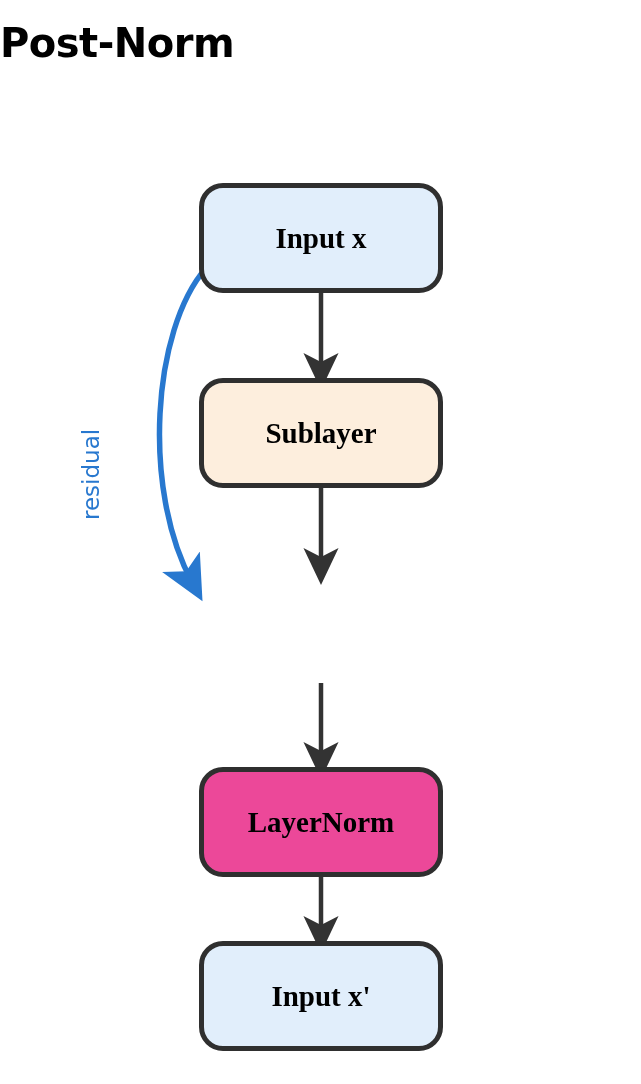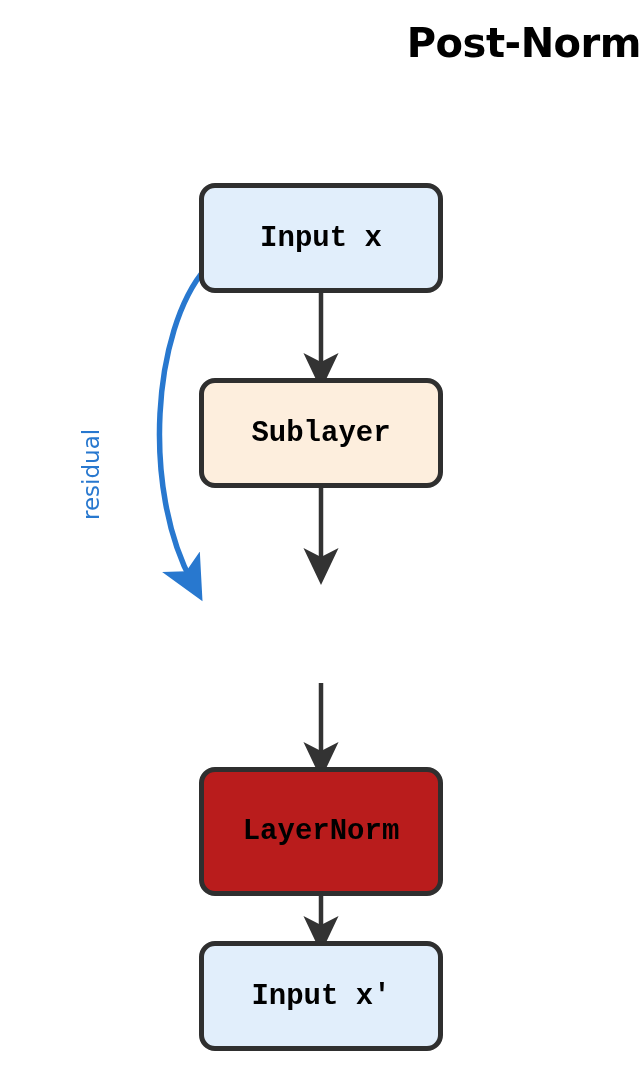--- a/index.html
+++ b/index.html
@@ -18,47 +18,47 @@
     position: relative;
     width: 641px;
     height: 1084px;
     background: #ffffff;
   }
   .title {
     position: absolute;
     left: 0;
     top: 20px;
     width: 641px;
-    text-align: right;
+    text-align: left;
     font-size: 40px;
     font-weight: bold;
     color: #000000;
     letter-spacing: -0.5px;
     font-family: "DejaVu Sans", sans-serif;
   }
   svg.edges {
     position: absolute;
     left: 0;
     top: 0;
     width: 641px;
     height: 1084px;
     overflow: visible;
   }
   .node {
     position: absolute;
     box-sizing: border-box;
     border: 5px solid #2f2f2f;
-    border-radius: 16px;
+    border-radius: 24px;
     display: flex;
     align-items: center;
     justify-content: center;
     font-size: 29px;
     font-weight: bold;
     color: #000000;
-    font-family: Liberation Mono, monospace;
+    font-family: Liberation Serif, serif;
     letter-spacing: 0px;
     z-index: 3;
   }
   .node-label {
     pointer-events: none;
     line-height: 1;
   }
   .residual-label {
     position: absolute;
     color: #2878cf;
@@ -100,21 +100,21 @@
 
   <div class="node" style="left:199px; top:183px; width:244px; height:110px; background:#e1eefb;">
     <span class="node-label">Input x</span>
   </div>
 
   <div class="node" style="left:199px; top:378px; width:244px; height:110px; background:#fdeedd;text-align:right;">
     <span class="node-label">Sublayer</span>
   </div>
 
 
-  <div class="node" style="left:199px; top:767px; width:244px; height:129px; background:#b91c1c;">
+  <div class="node" style="left:199px; top:767px; width:244px; height:110px; background:#ec4899;">
     <span class="node-label">LayerNorm</span>
   </div>
 
   <div class="node" style="left:199px; top:941px; width:244px; height:110px; background:#e1eefb;">
     <span class="node-label">Input x'</span>
   </div>
 
   <div class="residual-label" style="left:104px; top:494px;">residual</div>
 
 </div>

